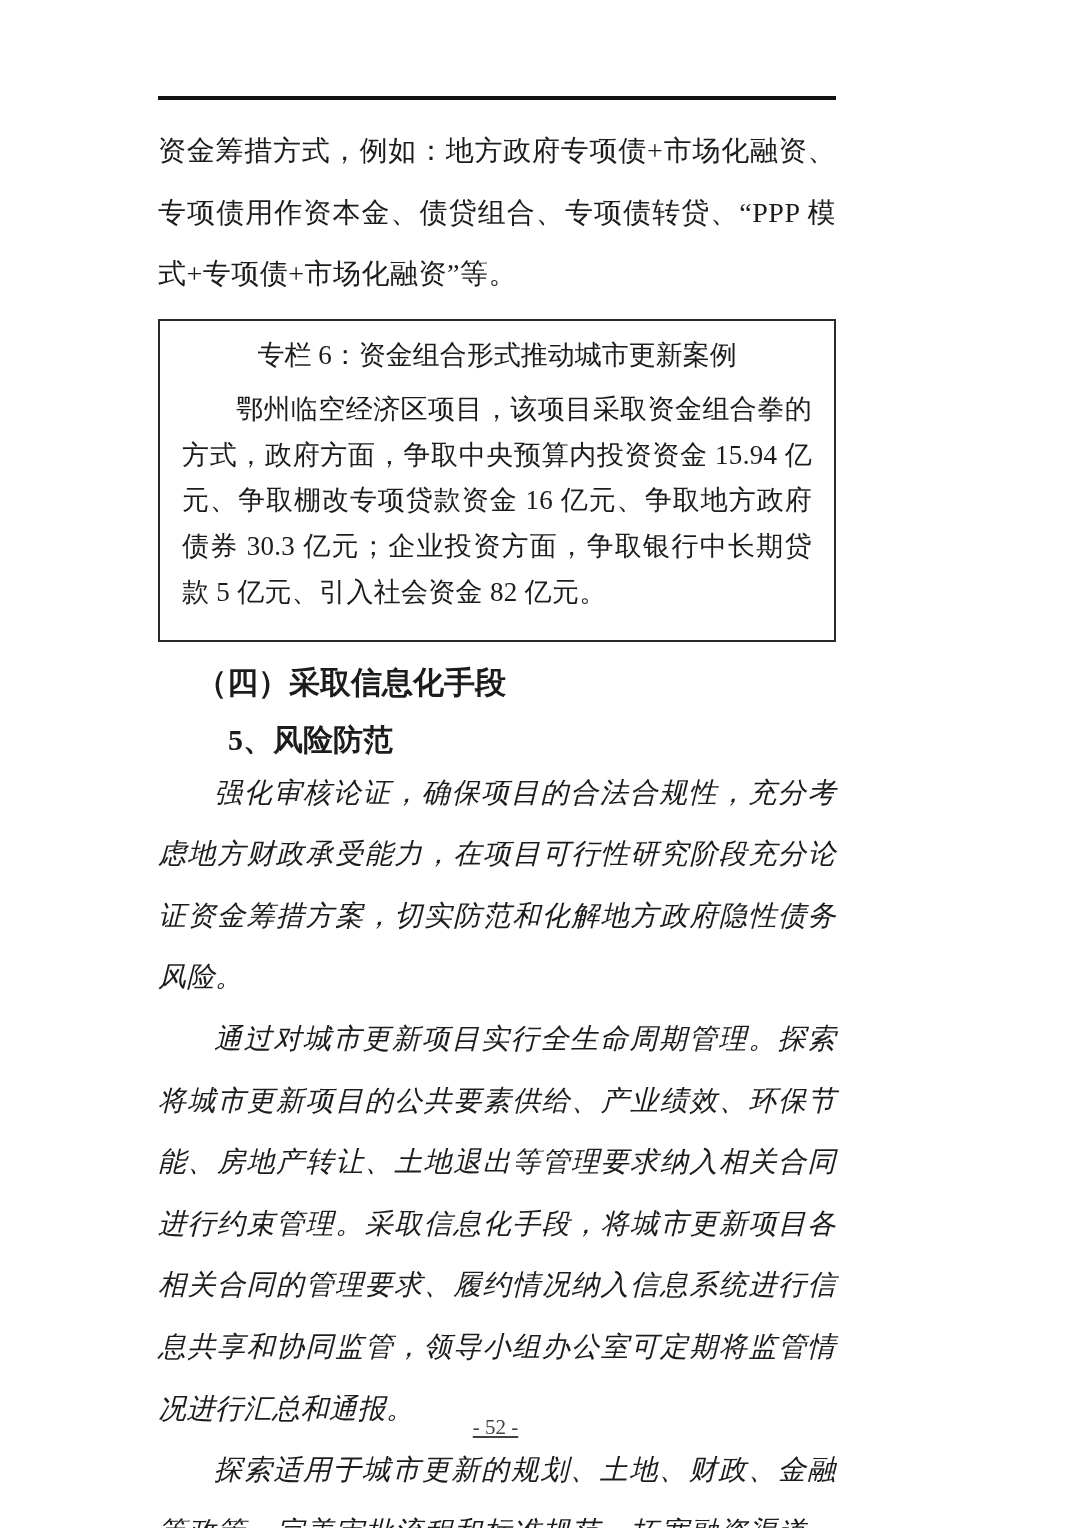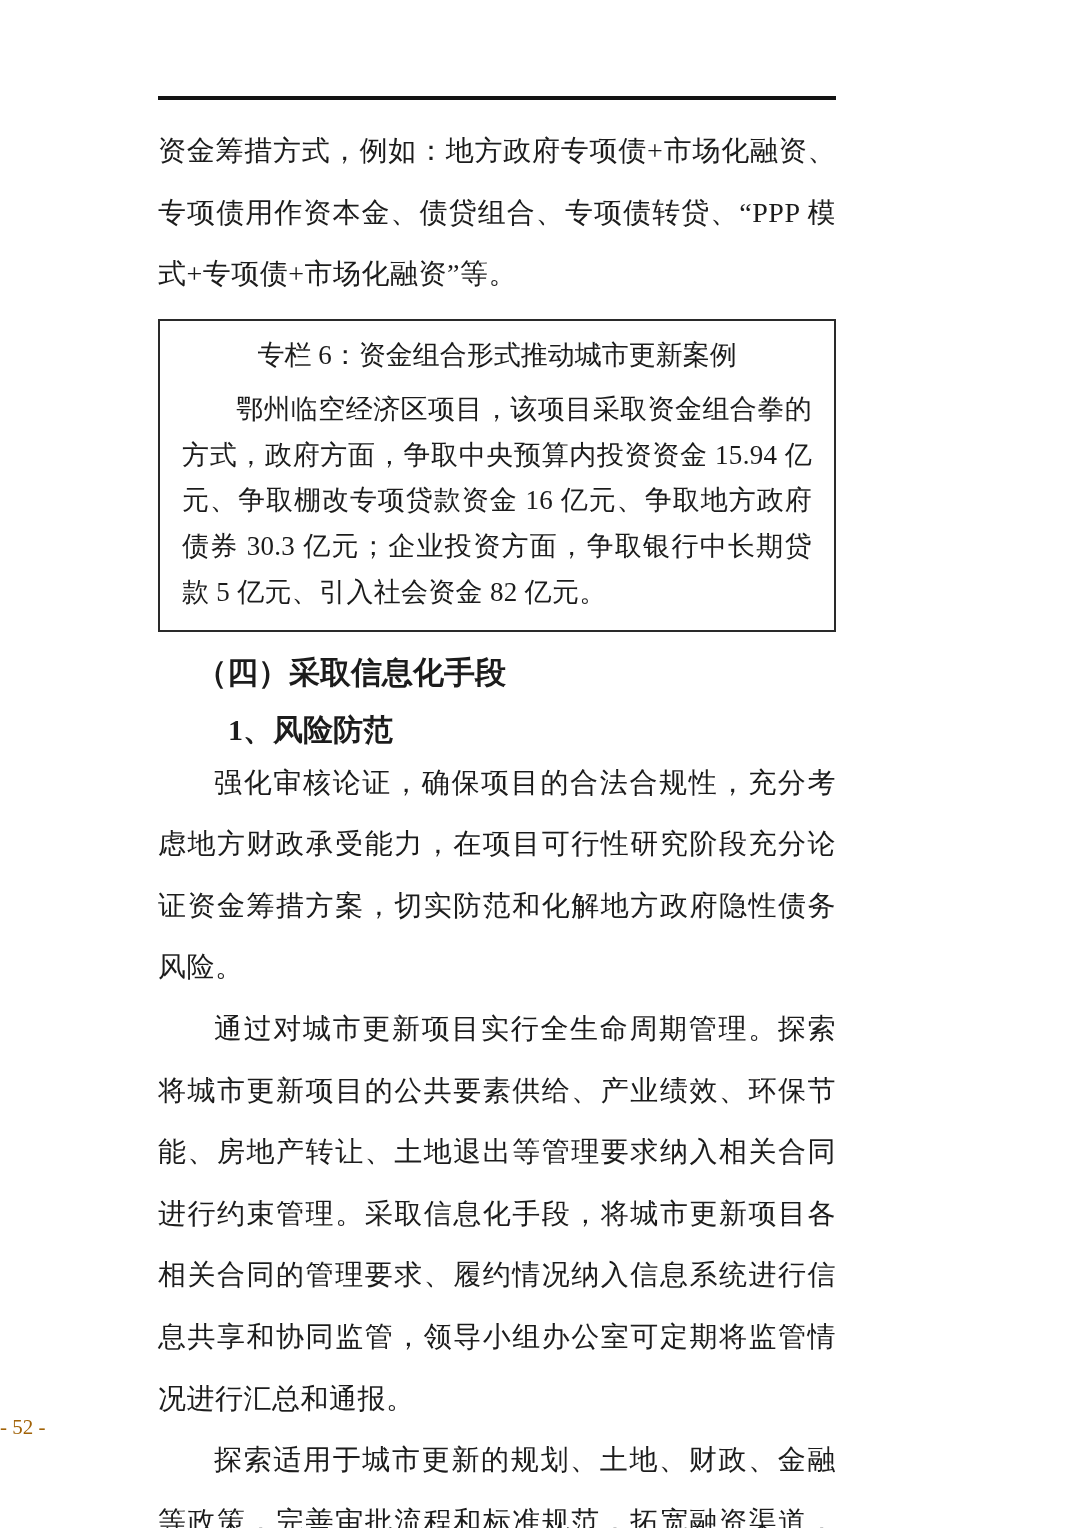--- a/index.html
+++ b/index.html
@@ -31,25 +31,26 @@
     line-height: 2.2;
     text-align: justify;
     margin: 0;
     letter-spacing: 0.5px;
   }
   .intro {
     margin-top: 6px;
   }
   .body-para {
     text-indent: 2em;
+    font-style: italic;
   }
   .case-box {
     border: 2px solid #2a2a2a;
     margin: 14px 0 10px 0;
-    padding: 12px 14px 6px 14px;
+    padding: 12px 14px 16px 14px;
   }
   .box-title {
     font-size: 27px;
     line-height: 1.7;
     text-align: center;
     margin: 0;
   }
   .box-body {
     font-size: 27px;
     line-height: 1.7;
@@ -74,42 +75,43 @@
     font-size: 30px;
     font-weight: bold;
     margin: 16px 0 0 70px;
     line-height: 1.5;
   }
   .page-number {
     position: absolute;
     bottom: 88px;
     left: 0;
     right: 0;
-    text-align: left;
+    text-align: center;
     font-size: 21px;
-    color: #a16207;
+    color: #404040;
+    text-decoration: underline;
   }
 </style>
 </head>
 <body>
 
 <div class="page">
 
   <div class="header-rule"></div>
 
   <p class="para intro">资金筹措方式，例如：地方政府专项债+市场化融资、专项债用作资本金、债贷组合、专项债转贷、“PPP 模式+专项债+市场化融资”等。</p>
 
   <div class="case-box">
     <p class="box-title">专栏 6：资金组合形式推动城市更新案例</p>
     <p class="box-body">鄂州临空经济区项目，该项目采取资金组合拳的方式，政府方面，争取中央预算内投资资金 15.94 亿元、争取棚改专项贷款资金 16 亿元、争取地方政府债券 30.3 亿元；企业投资方面，争取银行中长期贷款 5 亿元、引入社会资金 82 亿元。</p>
   </div>
 
   <h2 class="section-heading">（四）采取信息化手段</h2>
 
-  <h3 class="sub-heading">1、风险防范</h3>
+  <h3 class="sub-heading">5、风险防范</h3>
 
   <p class="para body-para">强化审核论证，确保项目的合法合规性，充分考虑地方财政承受能力，在项目可行性研究阶段充分论证资金筹措方案，切实防范和化解地方政府隐性债务风险。</p>
 
   <p class="para body-para">通过对城市更新项目实行全生命周期管理。探索将城市更新项目的公共要素供给、产业绩效、环保节能、房地产转让、土地退出等管理要求纳入相关合同进行约束管理。采取信息化手段，将城市更新项目各相关合同的管理要求、履约情况纳入信息系统进行信息共享和协同监管，领导小组办公室可定期将监管情况进行汇总和通报。</p>
 
   <p class="para body-para">探索适用于城市更新的规划、土地、财政、金融等政策，完善审批流程和标准规范，拓宽融资渠道，有效防范地方政府债务风险，坚决遏制新增隐性债务。关注政策边际变化可能导致的地方财政风险向上级财政、金融系统的传导。</p>
 
   <h3 class="sub-heading-2">2、工作监督考核机制</h3>
 
   <div class="page-number">- 52 -</div>

